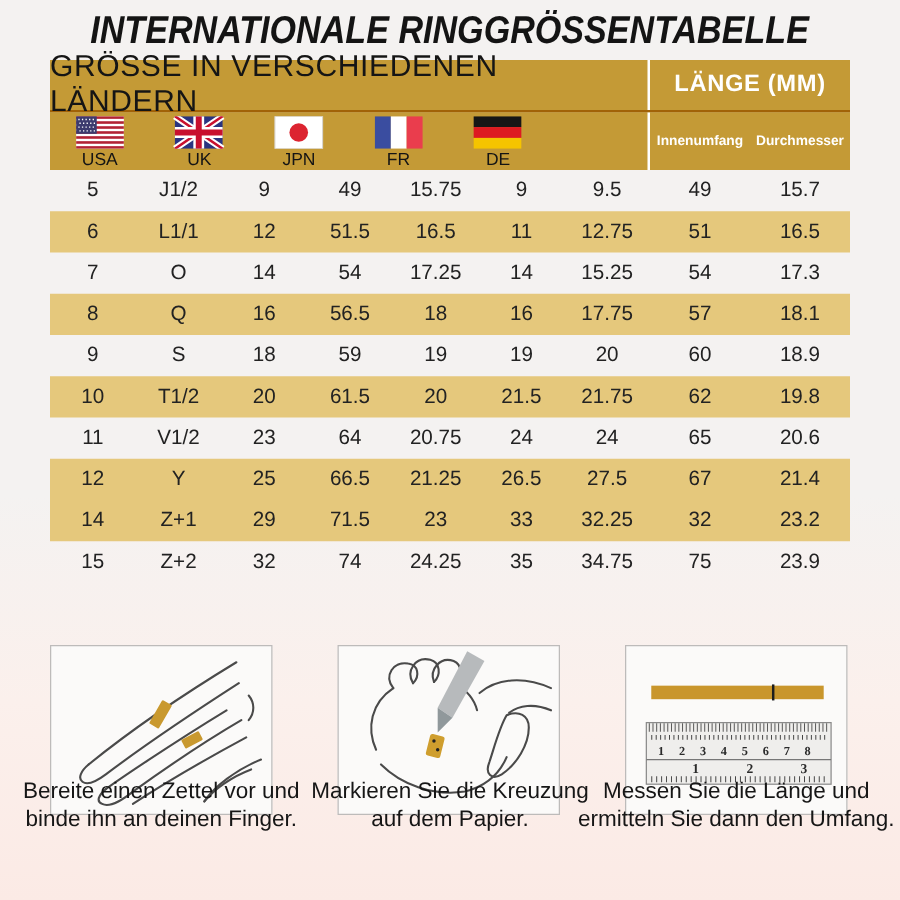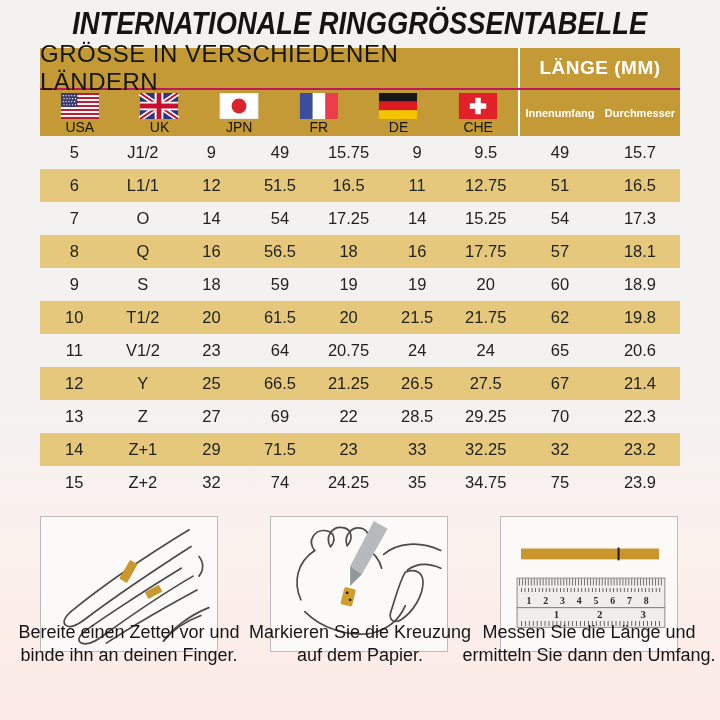--- a/index.html
+++ b/index.html
@@ -10,21 +10,21 @@
   }
   .page-title{
     position:absolute;top:6px;left:0;width:720px;height:40px;
     text-align:center;color:#141414;
   }
   .page-title span{
     display:inline-block;font-size:31px;font-weight:bold;font-style:italic;
     transform:scaleX(.88);transform-origin:center;white-space:nowrap;letter-spacing:0px;
   }
   .table-wrap{position:absolute;left:40px;top:48px;width:640px;}
-  .thead-top{display:flex;height:40px;background:#c49a36;border-bottom:2px solid #be185d;}
+  .thead-top{display:flex;height:40px;background:#c49a36;border-bottom:2px solid #a16207;}
   .ht-left{width:478px;border-right:2px solid #fff;display:flex;align-items:center;justify-content:center;
     font-size:24px;color:#151515;letter-spacing:.5px;}
   .ht-right{flex:1;display:flex;align-items:center;justify-content:center;color:#fff;font-weight:bold;font-size:19px;letter-spacing:.5px;}
   .thead-flags{display:flex;height:46px;background:#c49a36;}
   .flags-left{width:478px;border-right:2px solid #fff;display:grid;grid-template-columns:repeat(6,1fr);}
   .flag-cell{display:flex;flex-direction:column;align-items:center;justify-content:flex-start;padding-top:3px;}
   .flag-cell svg{width:44px;height:26px;display:block;}
   .flag-label{font-size:14px;color:#141414;line-height:1.1;margin-top:1px;}
   .len-sub{flex:1;display:grid;grid-template-columns:80px 80px;align-items:center;}
   .len-sub div{color:#fff;font-weight:bold;font-size:11px;text-align:center;}
@@ -99,28 +99,20 @@
         <div class="flag-label">FR</div>
       </div>
       <div class="flag-cell">
         <svg viewBox="0 0 44 30">
           <rect width="44" height="10" fill="#161616"></rect>
           <rect y="10" width="44" height="10" fill="#dd1a21"></rect>
           <rect y="20" width="44" height="10" fill="#f5c400"></rect>
         </svg>
         <div class="flag-label">DE</div>
       </div>
-      <div class="flag-cell">
-        <svg viewBox="0 0 44 30">
-          <rect width="44" height="30" fill="#e22028"></rect>
-          <rect x="18.8" y="5.5" width="6.4" height="19" fill="#fff"></rect>
-          <rect x="12.5" y="11.8" width="19" height="6.4" fill="#fff"></rect>
-        </svg>
-        <div class="flag-label">CHE</div>
-      </div>
     </div>
     <div class="len-sub">
       <div>Innenumfang</div>
       <div>Durchmesser</div>
     </div>
   </div>
   <div class="tbody">
       <div class="trow">
         <div class="tcell">5</div>
         <div class="tcell">J1/2</div>
@@ -201,31 +193,20 @@
       <div class="trow stripe">
         <div class="tcell">12</div>
         <div class="tcell">Y</div>
         <div class="tcell">25</div>
         <div class="tcell">66.5</div>
         <div class="tcell">21.25</div>
         <div class="tcell">26.5</div>
         <div class="tcell">27.5</div>
         <div class="tcell">67</div>
         <div class="tcell">21.4</div>
-      </div>
-      <div class="trow">
-        <div class="tcell">13</div>
-        <div class="tcell">Z</div>
-        <div class="tcell">27</div>
-        <div class="tcell">69</div>
-        <div class="tcell">22</div>
-        <div class="tcell">28.5</div>
-        <div class="tcell">29.25</div>
-        <div class="tcell">70</div>
-        <div class="tcell">22.3</div>
       </div>
       <div class="trow stripe">
         <div class="tcell">14</div>
         <div class="tcell">Z+1</div>
         <div class="tcell">29</div>
         <div class="tcell">71.5</div>
         <div class="tcell">23</div>
         <div class="tcell">33</div>
         <div class="tcell">32.25</div>
         <div class="tcell">32</div>

